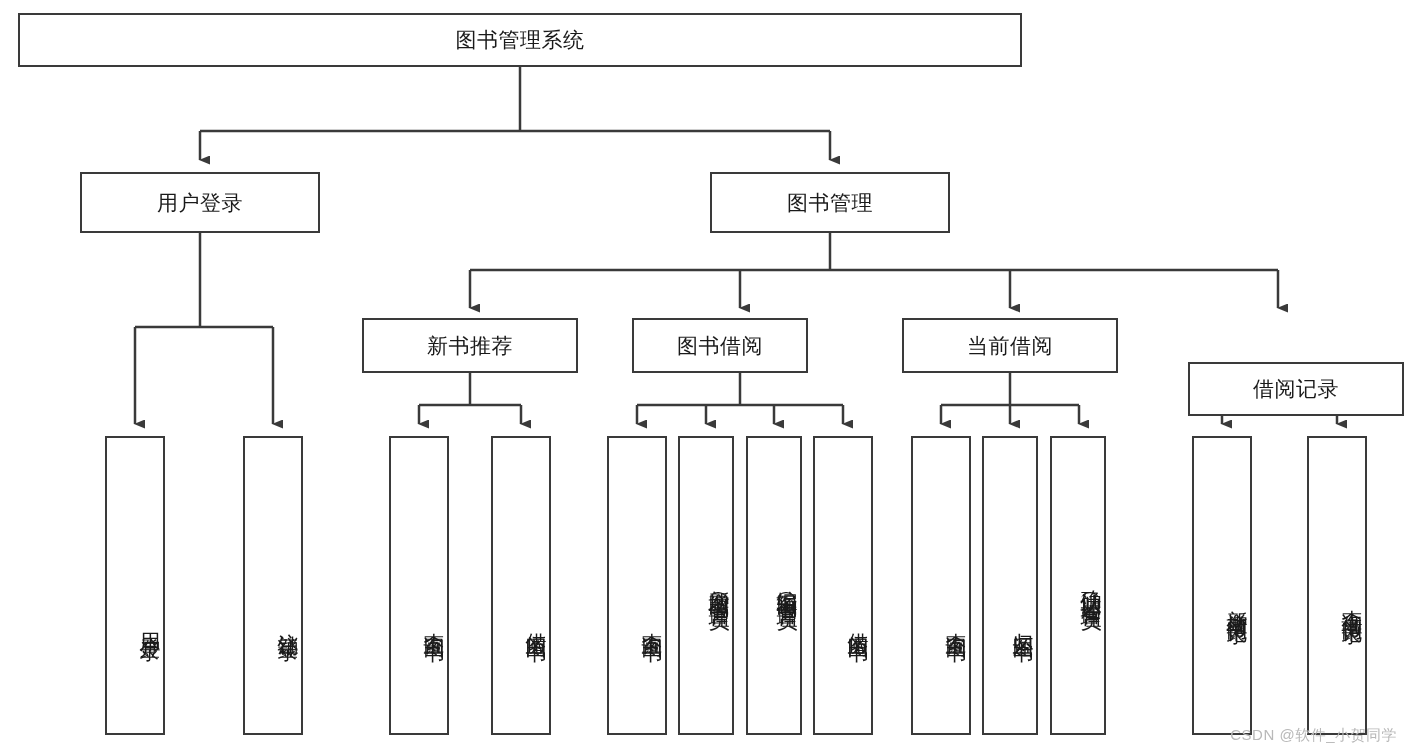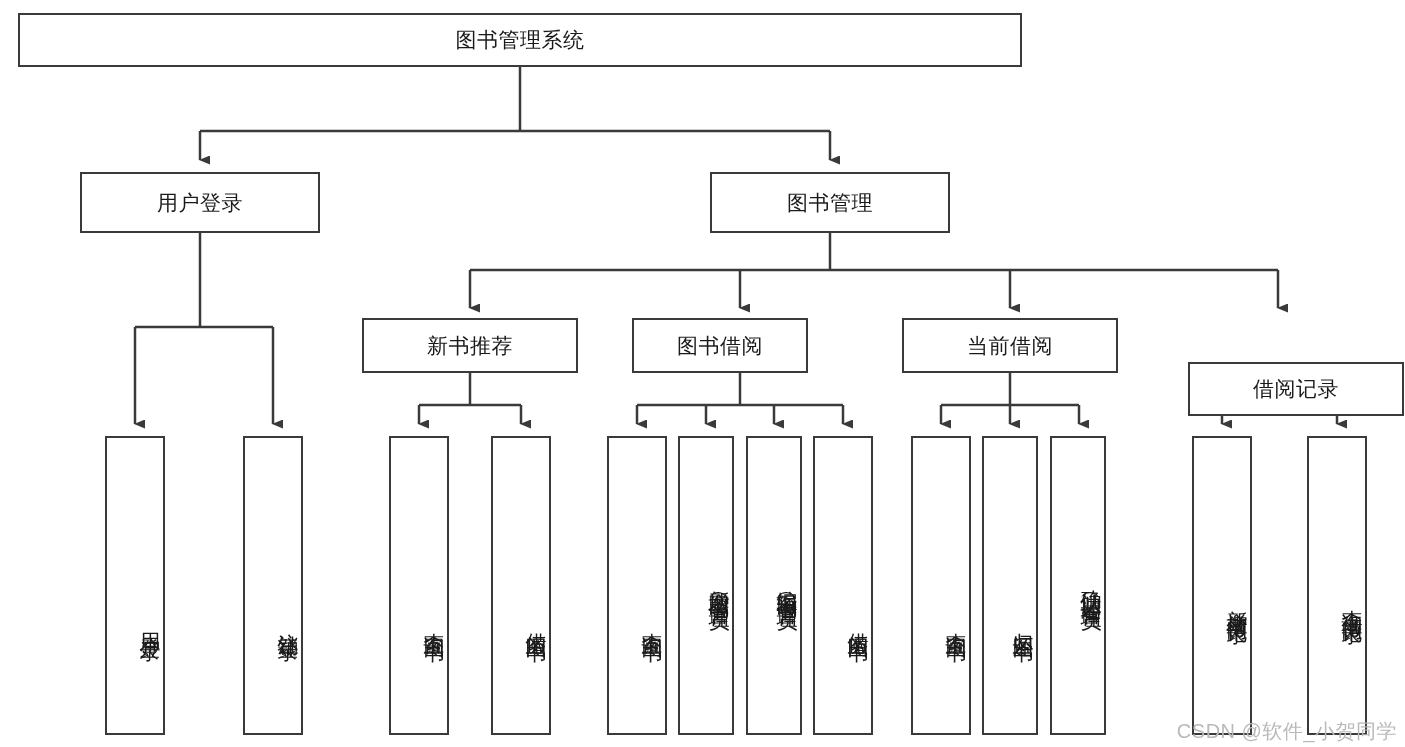--- a/index.html
+++ b/index.html
@@ -56,21 +56,21 @@
     align-items: flex-start;
   }
   .node-label {
     display: block;
     white-space: pre-line;
   }
   #watermark {
     position: absolute;
     right: 8px;
     bottom: 2px;
-    font-size: 20px;
+    font-size: 15px;
     color: #b9b9b9;
     letter-spacing: 0.5px;
     white-space: nowrap;
     font-family: "Liberation Sans", "DejaVu Sans", sans-serif;
     margin-left: 44px;
   }
 </style>
 </head>
 <body>
 

